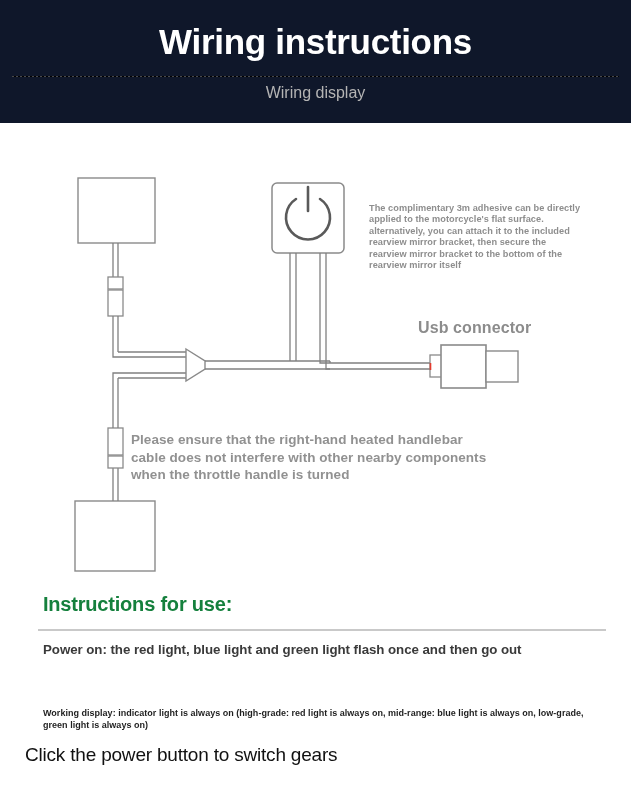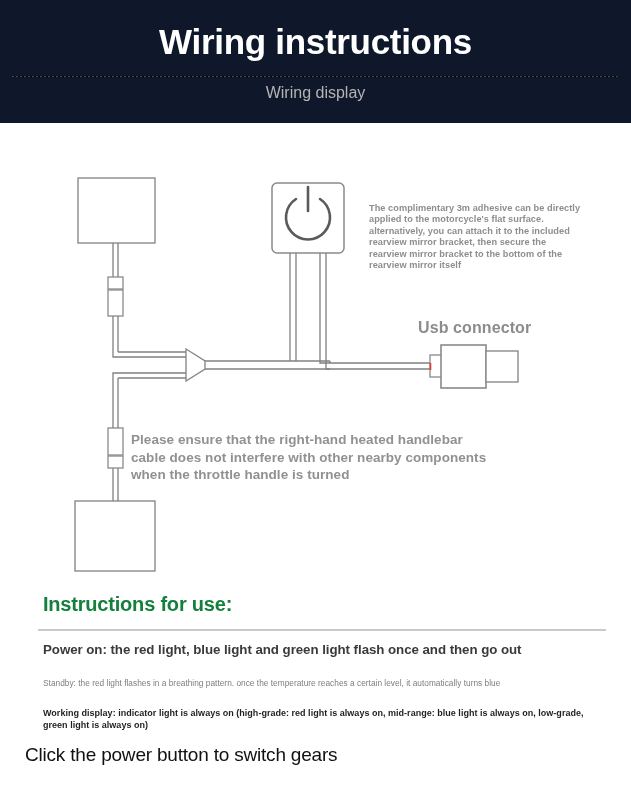--- a/index.html
+++ b/index.html
@@ -239,18 +239,17 @@
   <div class="diag-text note-handlebar">Please ensure that the right-hand heated handlebar cable does not interfere with other nearby components when the throttle handle is turned</div>
 </div>
 
 <div class="instructions">
   <div class="inst-title">Instructions for use:</div>
 
   <div class="inst-rule"></div>
 
   <div class="inst-line-1">Power on: the red light, blue light and green light flash once and then go out</div>
 
-  <div class="inst-line-2">Standby: the red light flashes in a breathing pattern. once the temperature reaches a certain level, it automatically turns blue</div>
 
   <div class="inst-line-3">Working display: indicator light is always on (high-grade: red light is always on, mid-range: blue light is always on, low-grade, green light is always on)</div>
 
   <div class="inst-line-4">Click the power button to switch gears</div>
 </div>
 
 </body></html>

